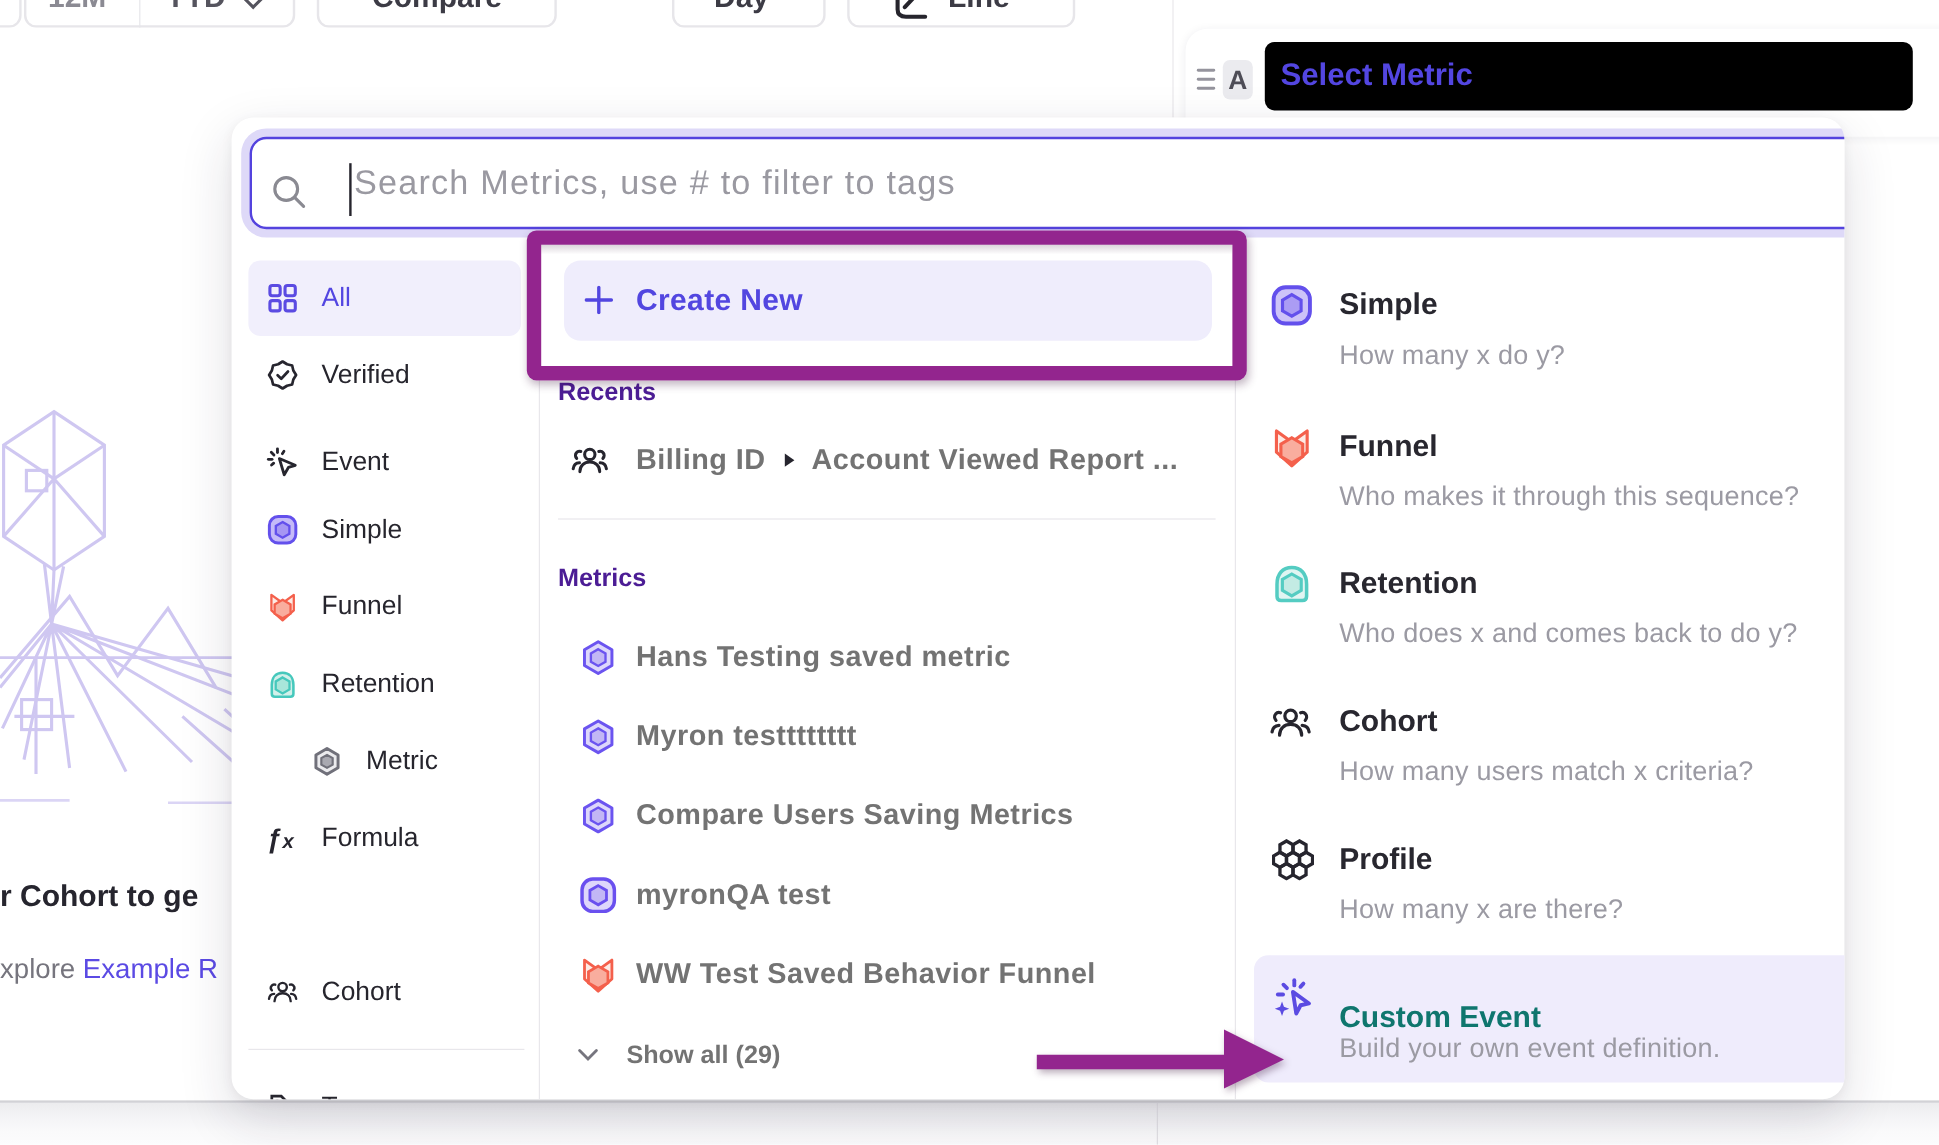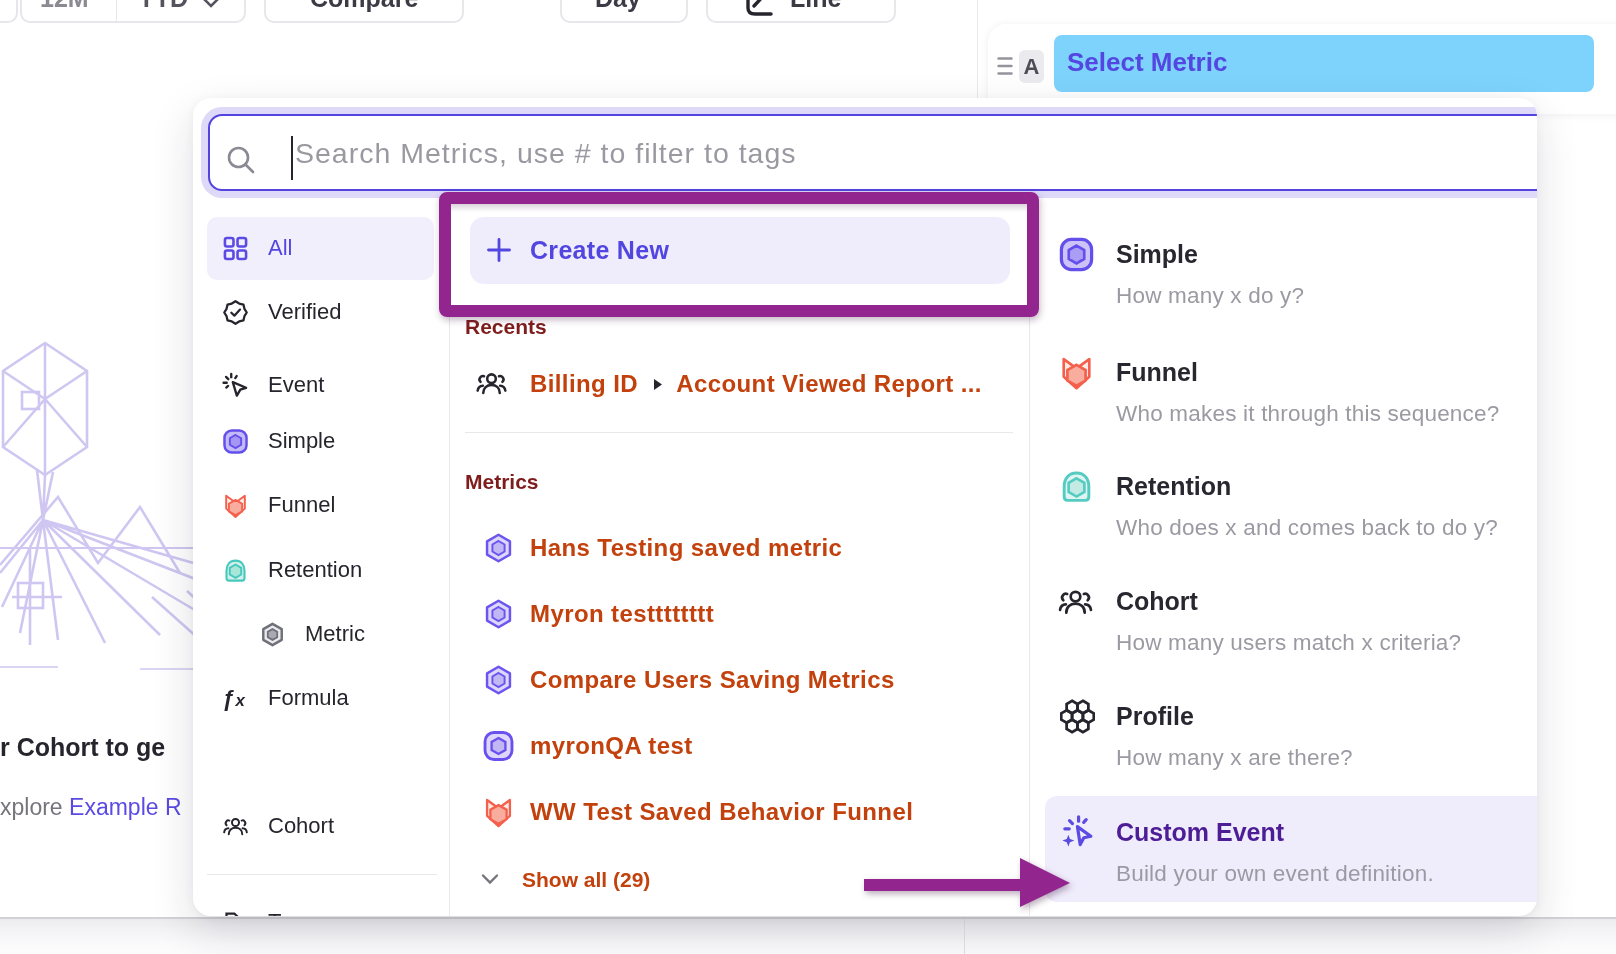--- a/index.html
+++ b/index.html
@@ -6,21 +6,21 @@
 html,body { width:1616px; height:954px; }
 body { font-family:"Liberation Sans", sans-serif; position:relative; overflow:hidden; background:#fff; color:#28272f; }
 .abs { position:absolute; }
 
 
 .tbtn { position:absolute; top:-30px; height:53px; background:#fff; border:2px solid #e7e6ea; border-radius:10px; display:flex; align-items:flex-end; justify-content:center; color:#3c3b45; font-size:25px; font-weight:700; }
 .vline { position:absolute; background:#e9e8ec; width:1px; }
 
 
 #rcard { position:absolute; left:988px; top:24px; width:640px; height:90px; background:#fff; border-radius:18px 0 0 0; box-shadow:0 1px 8px rgba(30,30,50,.07); }
-#selbox { position:absolute; left:1054px; top:35px; width:540px; height:57px; background:#7dd3fc; border-radius:8px; }
+#selbox { position:absolute; left:1054px; top:35px; width:540px; height:57px; background:#000000; border-radius:8px; }
 #selbox span { position:absolute; left:13px; top:12px; font-size:26px; font-weight:700; color:#5346e1; }
 #abadge { position:absolute; left:1019px; top:50px; width:25px; height:33px; background:#ebebef; border-radius:6px; color:#4e4d57; font-size:22px; font-weight:700; text-align:center; line-height:33px; }
 
 
 #bstrip { position:absolute; left:0; top:917px; width:1616px; height:37px; background:linear-gradient(180deg,#ececee 0%,#f4f4f6 35%,#fafafb 70%,#fcfcfd 100%); border-top:2px solid #d2d2d6; }
 
 
 #panel { position:absolute; left:193px; top:98px; width:1344px; height:818px; background:#fff; border-radius:18px; box-shadow:0 16px 44px rgba(35,30,60,.14), 0 2px 10px rgba(0,0,0,.05); overflow:hidden;padding-left:32px; }
 #search { position:absolute; left:15px; top:16px; width:1366px; height:77px; border:2.5px solid #5443de; border-radius:14px; box-shadow:0 0 0 7px #ded9f8; background:#fff; }
 #search .ph { position:absolute; left:85px; top:21px; font-size:28.5px; color:#9a99a1; letter-spacing:1px; }
@@ -29,27 +29,27 @@
 .coldiv { position:absolute; top:100px; bottom:0; width:1px; background:#e8e7eb; }
 
 
 .navrow { position:absolute; left:0; width:256px; height:64px; display:flex; align-items:center; }
 .navrow .ic { position:absolute; left:29px; width:27px; height:27px; display:flex; }
 .navrow .tx { position:absolute; left:75px; font-size:22px; color:#26252d; }
 #allbg { position:absolute; left:14px; top:119px; width:227px; height:63px; background:#f1effc; border-radius:10px; }
 .navdiv { position:absolute; left:14px; top:776px; width:230px; height:1px; background:#e8e7eb; }
 
 
-.mid-label { position:absolute; left:272px; font-size:21px; font-weight:700; color:#7f1d1d; }
+.mid-label { position:absolute; left:272px; font-size:21px; font-weight:700; color:#4c1d95; }
 #createnew { position:absolute; left:277px; top:119px; width:540px; height:67px; background:#efedfc; border-radius:14px; }
 #createnew .plus { position:absolute; left:17px; top:21px; }
 #createnew .tx { position:absolute; left:60px; top:19px; font-size:25px; font-weight:700; color:#5246e0; letter-spacing:0.3px; }
 .midrow { position:absolute; left:272px; height:64px; display:flex; align-items:center; }
 .midrow .ic { position:absolute; left:17px; width:33px; height:34px; display:flex; }
-.midrow .tx { position:absolute; left:65px; font-size:24px; font-weight:700; color:#c2410c; white-space:nowrap; letter-spacing:0.4px; }
+.midrow .tx { position:absolute; left:65px; font-size:24px; font-weight:700; color:#737373; white-space:nowrap; letter-spacing:0.4px; }
 .middiv { position:absolute; left:272px; width:548px; height:1px; background:#e8e7eb; }
 
 
 .rrow { position:absolute; left:836px; width:560px; }
 .rrow .ic { position:absolute; left:29px; top:-4px; width:37px; height:37px; }
 .rrow .ti { position:absolute; left:87px; top:0; font-size:25px; font-weight:700; color:#28272f; }
 .rrow .de { position:absolute; left:87px; top:43px; font-size:22.5px; color:#9b9aa3; white-space:nowrap; letter-spacing:0.2px; }
 #cebg { position:absolute; left:852px; top:698px; width:533px; height:106px; background:#efecfc; border-radius:12px; }
 
 
@@ -381,21 +381,21 @@
     <span class="ic" style="left:30px; top:-5px;"><svg width="38" height="38" viewBox="0 0 26 26">
           <g stroke="#5b4be2" stroke-width="2.2" stroke-linecap="round" fill="none">
             <path d="M12.6 9.3 L21.8 15.9 L17 16.9 L14.5 21.6 Z" stroke-linejoin="round"></path>
             <line x1="13.4" y1="2.6" x2="13.4" y2="5.6"></line>
             <line x1="7.2" y1="5.2" x2="9.2" y2="7.2"></line>
             <line x1="4" y1="10.8" x2="7" y2="10.8"></line>
             <line x1="18.6" y1="4.6" x2="16.9" y2="6.4"></line>
           </g>
           <path d="M6.4 14.8 L7.5 17.8 L10.5 18.9 L7.5 20 L6.4 23 L5.3 20 L2.3 18.9 L5.3 17.8 Z" fill="#5b4be2"></path>
         </svg></span>
-    <span class="ti" style="color:#4c1d95;">Custom Event</span>
+    <span class="ti" style="color:#0f766e;margin-top:16px;">Custom Event</span>
     <span class="de">Build your own event definition.</span>
   </div>
 </div>
 
 <div id="annrect"></div>
 <svg id="arrow" width="215" height="65" viewBox="0 0 215 65">
     <polygon points="4,29 160,29 160,8 210,33 160,57 160,41 4,41" fill="#93258e"></polygon>
   </svg>
 
 </body></html>

